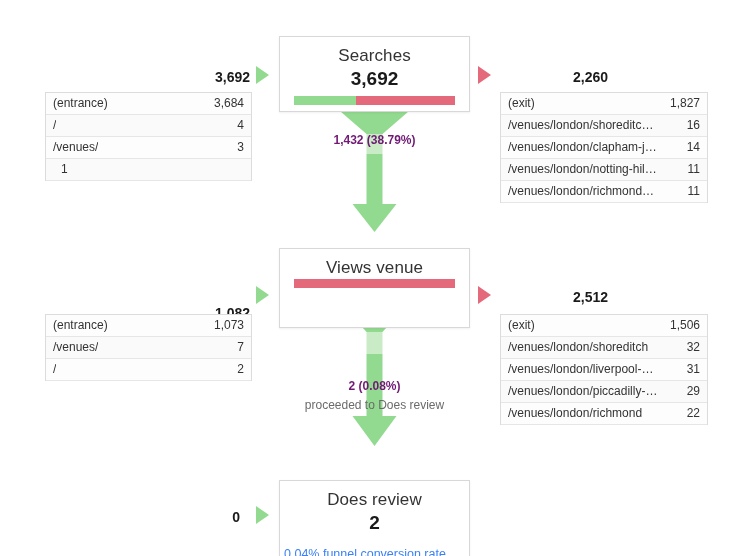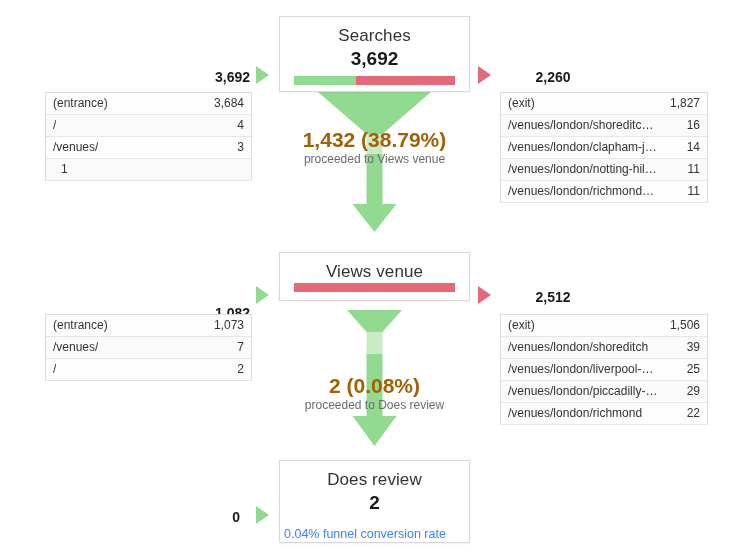--- a/index.html
+++ b/index.html
@@ -26,20 +26,21 @@
   
   .stage-box {
     position: absolute;
     left: 279px;
     width: 191px;
     box-sizing: border-box;
     background: #ffffff;
     border: 1px solid #d8d8d8;
     box-shadow: 0 1px 2px rgba(0,0,0,0.06);
     z-index: 5;
+    margin-top: 20px;
   }
   .stage-title {
     text-align: center;
     font-size: 17px;
     color: #333333;
     line-height: 22px;
     padding-top: 8px;
     letter-spacing: 0.1px;
   }
   .stage-count {
@@ -72,21 +73,21 @@
   
   .side-value {
     position: absolute;
     font-size: 14px;
     font-weight: bold;
     color: #1a1a1a;
     line-height: 18px;
     white-space: nowrap;
   }
   .side-value.left  { text-align: right; }
-  .side-value.right { text-align: center; }
+  .side-value.right { text-align: right; }
 
   .tri {
     position: absolute;
     width: 0;
     height: 0;
     border-top: 9px solid transparent;
     border-bottom: 9px solid transparent;
   }
   .tri.green-right { border-left: 13px solid #92da8f; }
   .tri.red-right   { border-left: 13px solid #e4697a; }
@@ -137,23 +138,23 @@
   .connector svg { display: block; }
 
   .connector-text {
     position: absolute;
     left: 239px;
     width: 271px;
     text-align: center;
     z-index: 6;
   }
   .connector-text .ct-main {
-    font-size: 21px;
+    font-size: 12px;
     font-weight: bold;
-    color: #a16207;
+    color: #701a75;
     line-height: 20px;
     text-align: center;
   }
   .connector-text .ct-sub {
     font-size: 12px;
     color: #6b6b6b;
     line-height: 16px;
     padding-top: 1px;
   }
 </style>
@@ -165,21 +166,20 @@
   <div class="connector" style="top:92px;height:150px;">
     <svg width="191" height="150" viewBox="0 0 191 150">
       <polygon points="39,0 152,0 103.5,42 87.5,42" fill="#92da8f"></polygon>
       <rect x="87.5" y="42" width="16" height="20" fill="#c9ebc6"></rect>
       <rect x="87.5" y="62" width="16" height="58" fill="#92da8f"></rect>
       <polygon points="73.5,112 117.5,112 95.5,140 73.5,112" fill="#92da8f"></polygon>
     </svg>
   </div>
   <div class="connector-text" style="top:130px;">
     <div class="ct-main">1,432 (38.79%)</div>
-    <div class="ct-sub">proceeded to Views venue</div>
   </div>
 
   <div class="connector" style="top:310px;height:152px;">
     <svg width="191" height="152" viewBox="0 0 191 152">
       <polygon points="68,0 123,0 103.5,22 87.5,22" fill="#92da8f"></polygon>
       <rect x="87.5" y="22" width="16" height="22" fill="#c9ebc6"></rect>
       <rect x="87.5" y="44" width="16" height="70" fill="#92da8f"></rect>
       <polygon points="73.5,106 117.5,106 95.5,136 73.5,106" fill="#92da8f"></polygon>
     </svg>
   </div>
@@ -235,21 +235,21 @@
       <div class="row">
         <span class="cell-label">/venues/london/notting-hill…</span>
         <span class="cell-value">11</span>
       </div>
       <div class="row">
         <span class="cell-label">/venues/london/richmond?…</span>
         <span class="cell-value">11</span>
       </div>
     </div>
 
-  <div class="stage-box" style="top:252px;height:49px;">
+  <div class="stage-box" style="top:228px;height:80px;">
     <div class="stage-title">Views venue</div>
     <div class="stage-bar">
       <div class="stage-bar-green" id="bar-green-1" style="width: 0%;"></div>
     </div>
   </div>
 
   <div class="side-value left" style="top:304px;left:140px;width:110px;">1,082</div>
   <div class="tri green-right" style="top:286px;left:256px;"></div>
 
   <div class="tri red-right" style="top:286px;left:478px;"></div>
@@ -269,25 +269,25 @@
         <span class="cell-value">2</span>
       </div>
     </div>
   <div class="side-table" id="table-exit-1" style="top:314px;left:500px;width:208px;">
       <div class="row">
         <span class="cell-label">(exit)</span>
         <span class="cell-value">1,506</span>
       </div>
       <div class="row">
         <span class="cell-label">/venues/london/shoreditch</span>
-        <span class="cell-value">39</span>
+        <span class="cell-value">32</span>
       </div>
       <div class="row">
         <span class="cell-label">/venues/london/liverpool-s…</span>
-        <span class="cell-value">25</span>
+        <span class="cell-value">31</span>
       </div>
       <div class="row">
         <span class="cell-label">/venues/london/piccadilly-…</span>
         <span class="cell-value">29</span>
       </div>
       <div class="row">
         <span class="cell-label">/venues/london/richmond</span>
         <span class="cell-value">22</span>
       </div>
     </div>

